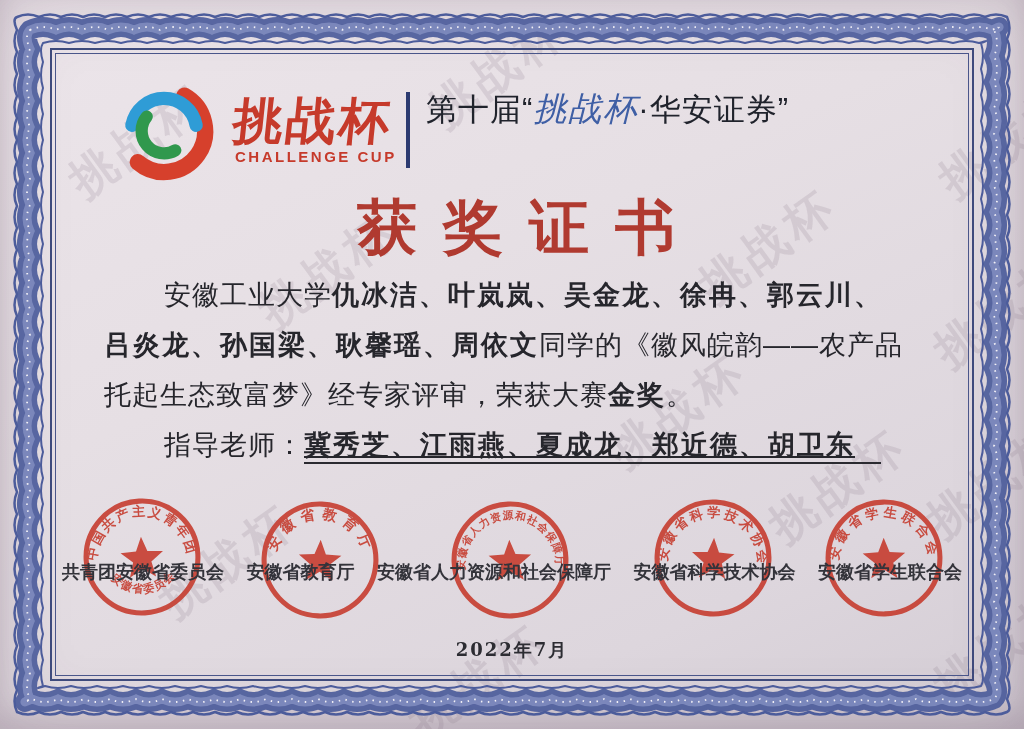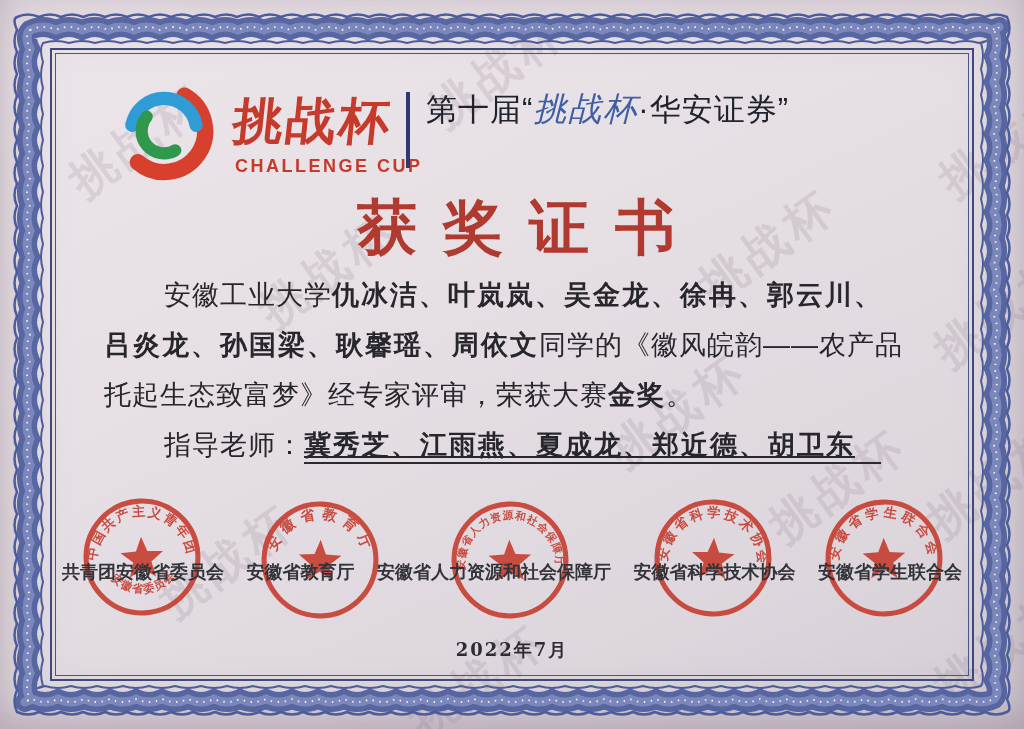--- a/index.html
+++ b/index.html
@@ -15,21 +15,21 @@
   .border-svg{position:absolute;inset:0;z-index:1;pointer-events:none;}
   
   .frame{position:absolute;left:50px;top:48px;right:50px;bottom:48px;
     border:2px solid #3e4a7c;z-index:1;pointer-events:none;}
   .frame::after{content:"";position:absolute;inset:3px;border:1px solid #4a568a;}
   .content{position:absolute;inset:0;z-index:2;}
   
   .logo-emblem{position:absolute;left:113px;top:80px;width:102px;height:102px;}
   .brand-cn{position:absolute;left:233px;top:88px;font-family:"DejaVu Serif",serif;
     font-weight:bold;font-size:50px;color:#c63a2b;transform:skewX(-6deg);letter-spacing:3px;}
-  .brand-en{position:absolute;left:235px;top:156px;font-size:18px;font-weight:bold;
+  .brand-en{position:absolute;left:235px;top:148px;font-size:15px;font-weight:bold;
     color:#c63a2b;letter-spacing:2.5px;}
   .divider{position:absolute;left:406px;top:92px;width:4px;height:76px;background:#2c3a70;}
   .header-lines{position:absolute;left:426px;top:88px;width:480px;
     font-weight:normal;color:#20232c;font-size:31px;line-height:41px;letter-spacing:1px;}
   .hdr-brand{font-family:"DejaVu Serif",serif;color:#3f5fa5;font-size:33px;
     font-style:italic;letter-spacing:2px;}
   
   .title{position:absolute;left:8px;right:0;top:188px;text-align:center;
     font-family:"DejaVu Serif",serif;font-weight:bold;font-size:60px;color:#b03a30;
     letter-spacing:26px;text-indent:26px;}

